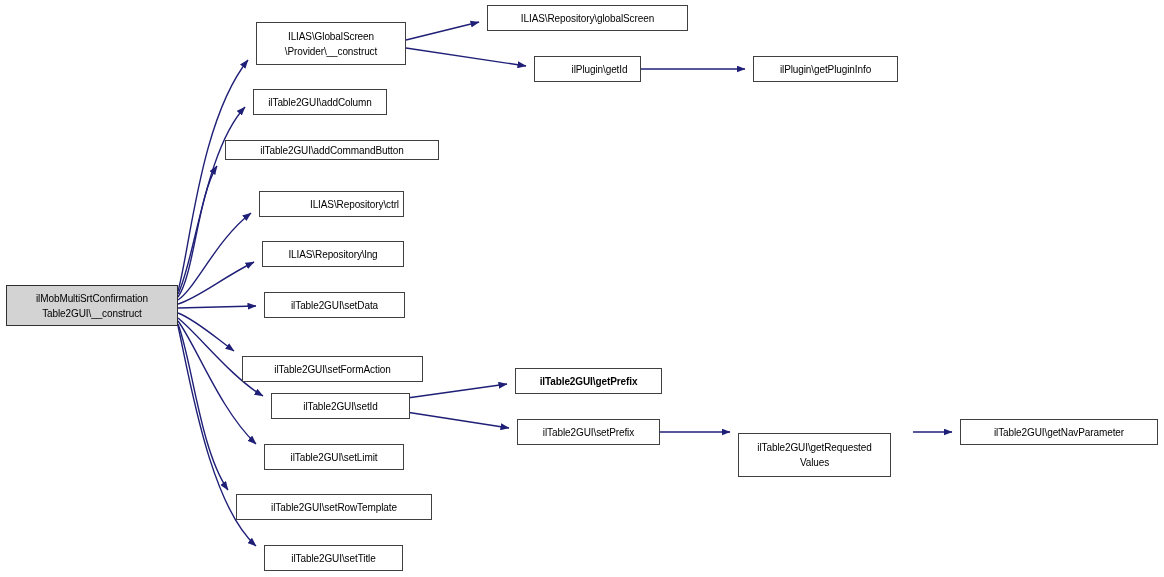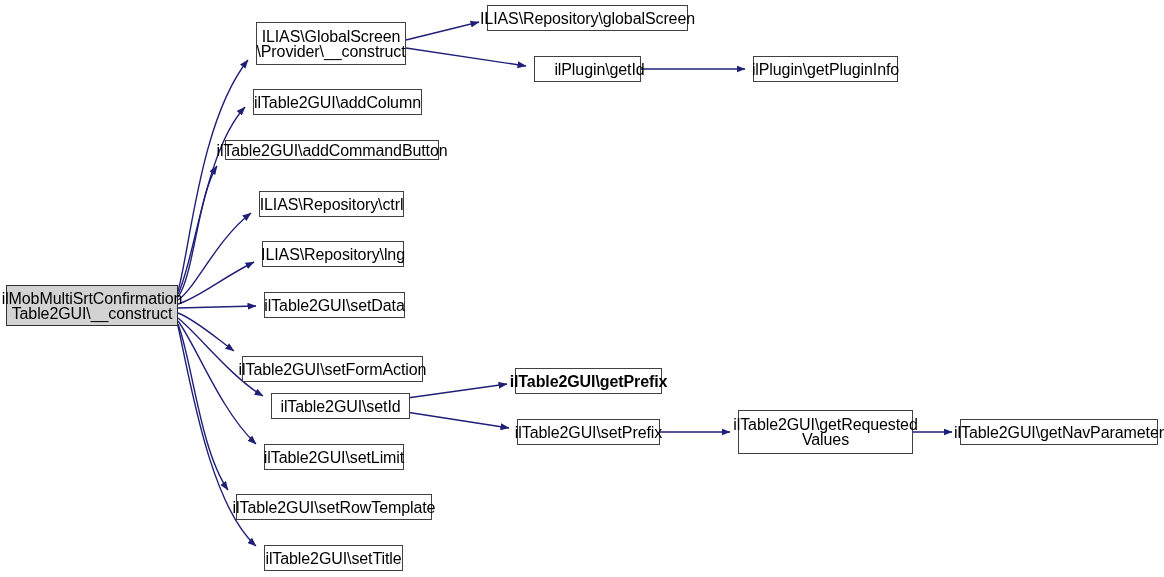--- a/index.html
+++ b/index.html
@@ -25,21 +25,21 @@
     height: 577px;
     pointer-events: none;
   }
   .node {
     position: absolute;
     box-sizing: border-box;
     border: 1px solid #404040;
     background: #ffffff;
     color: #000000;
     font-family: "Liberation Sans", sans-serif;
-    font-size: 16px;
+    font-size: 10px;
     line-height: 15px;
     letter-spacing: -0.1px;
     display: flex;
     align-items: center;
     justify-content: center;
     text-align: center;
     white-space: pre-line;
     z-index: 3;
   }
   .node.root {
@@ -83,29 +83,29 @@
       </g>
   </svg>
   <div id="nodes-group">
       <div class="node root" style="left: 6px; top: 285px; width: 172px; height: 41px;"><span class="node-label">ilMobMultiSrtConfirmation
 Table2GUI\__construct</span></div>
       <div class="node" style="left: 256px; top: 22px; width: 150px; height: 43px;"><span class="node-label">ILIAS\GlobalScreen
 \Provider\__construct</span></div>
       <div class="node" style="left: 487px; top: 5px; width: 201px; height: 26px;"><span class="node-label">ILIAS\Repository\globalScreen</span></div>
       <div class="node" style="left: 534px; top: 56px; width: 107px; height: 26px; padding-left: 24px;"><span class="node-label">ilPlugin\getId</span></div>
       <div class="node" style="left: 753px; top: 56px; width: 145px; height: 26px;"><span class="node-label">ilPlugin\getPluginInfo</span></div>
-      <div class="node" style="left: 253px; top: 89px; width: 169px; height: 26px;"><span class="node-label">ilTable2GUI\addColumn</span></div>
+      <div class="node" style="left: 253px; top: 89px; width: 134px; height: 26px;"><span class="node-label">ilTable2GUI\addColumn</span></div>
       <div class="node" style="left: 225px; top: 140px; width: 214px; height: 20px;"><span class="node-label">ilTable2GUI\addCommandButton</span></div>
-      <div class="node" style="left: 259px; top: 191px; width: 145px; height: 26px;"><span class="node-label">ILIAS\Repository\ctrl</span></div>
+      <div class="node" style="left: 259px; top: 191px; width: 145px; height: 26px; justify-content: flex-end;"><span class="node-label">ILIAS\Repository\ctrl</span></div>
       <div class="node" style="left: 262px; top: 241px; width: 142px; height: 26px;"><span class="node-label">ILIAS\Repository\lng</span></div>
       <div class="node" style="left: 264px; top: 292px; width: 141px; height: 26px;"><span class="node-label">ilTable2GUI\setData</span></div>
       <div class="node" style="left: 242px; top: 343px; width: 181px; height: 26px; margin-top: 13px;"><span class="node-label">ilTable2GUI\setFormAction</span></div>
       <div class="node" style="left: 271px; top: 393px; width: 139px; height: 26px;"><span class="node-label">ilTable2GUI\setId</span></div>
       <div class="node" style="left: 264px; top: 444px; width: 140px; height: 26px;"><span class="node-label">ilTable2GUI\setLimit</span></div>
       <div class="node" style="left: 236px; top: 494px; width: 196px; height: 26px;"><span class="node-label">ilTable2GUI\setRowTemplate</span></div>
       <div class="node" style="left: 264px; top: 545px; width: 139px; height: 26px;"><span class="node-label">ilTable2GUI\setTitle</span></div>
       <div class="node" style="left: 515px; top: 368px; width: 147px; height: 26px; font-weight: bold;"><span class="node-label">ilTable2GUI\getPrefix</span></div>
       <div class="node" style="left: 517px; top: 419px; width: 143px; height: 26px;"><span class="node-label">ilTable2GUI\setPrefix</span></div>
-      <div class="node" style="left: 738px; top: 410px; width: 175px; height: 44px;"><span class="node-label">ilTable2GUI\getRequested
+      <div class="node" style="left: 738px; top: 433px; width: 153px; height: 44px;"><span class="node-label">ilTable2GUI\getRequested
 Values</span></div>
       <div class="node" style="left: 960px; top: 419px; width: 198px; height: 26px;"><span class="node-label">ilTable2GUI\getNavParameter</span></div>
     </div>
 </div>
 
 </body></html>

